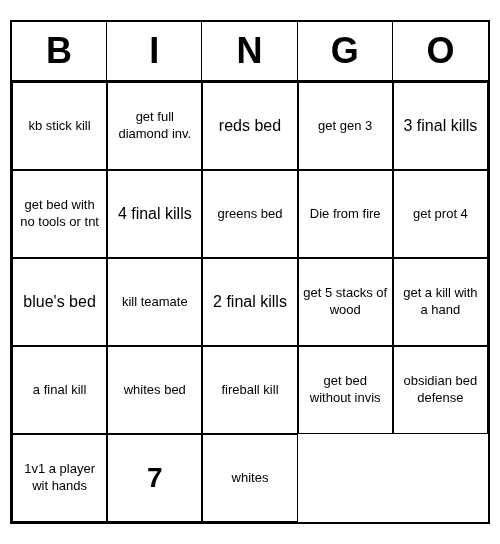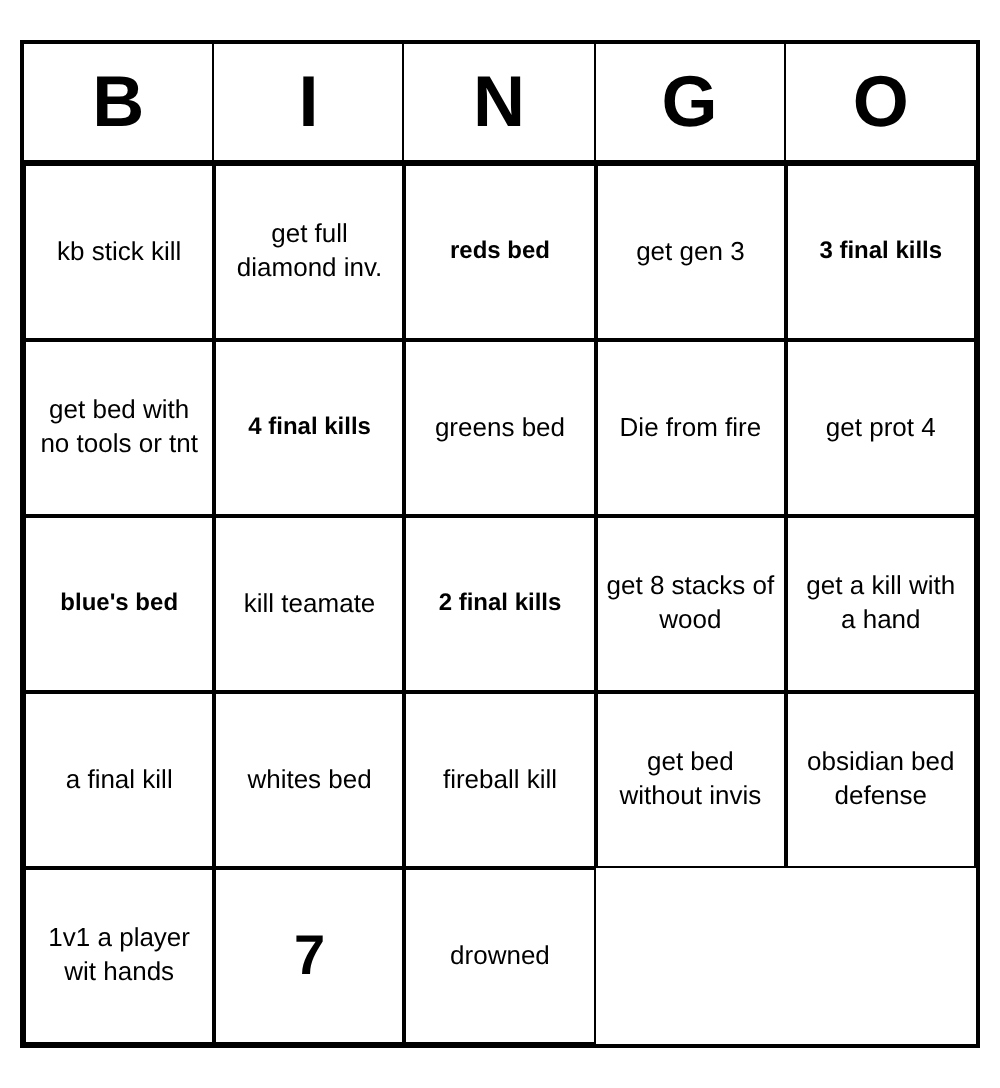--- a/index.html
+++ b/index.html
@@ -46,22 +46,22 @@
       padding: 6px 4px;
       font-size: 13px;
       line-height: 1.3;
       word-wrap: break-word;
     }
     .bingo-cell.xlarge-text {
       font-size: 28px;
       font-weight: bold;
     }
     .bingo-cell.medium-text {
-      font-size: 12px;
-      font-weight: bold;
+      font-size: 16px;
+      font-weight: normal;
     }
   </style>
 </head>
 <body>
 
 <div class="bingo-card">
   <div class="bingo-header">
   <div class="bingo-header-cell">B</div>
       <div class="bingo-header-cell">I</div>
       <div class="bingo-header-cell">N</div>
@@ -75,24 +75,24 @@
       <div class="bingo-cell">get gen 3</div>
       <div class="bingo-cell medium-text">3 final kills</div>
       <div class="bingo-cell">get bed with no tools or tnt</div>
       <div class="bingo-cell medium-text">4 final kills</div>
       <div class="bingo-cell">greens bed</div>
       <div class="bingo-cell">Die from fire</div>
       <div class="bingo-cell">get prot 4</div>
       <div class="bingo-cell medium-text">blue's bed</div>
       <div class="bingo-cell">kill teamate</div>
       <div class="bingo-cell medium-text">2 final kills</div>
-      <div class="bingo-cell">get 8 stacks of wood</div>
+      <div class="bingo-cell">get 5 stacks of wood</div>
       <div class="bingo-cell">get a kill with a hand</div>
       <div class="bingo-cell">a final kill</div>
       <div class="bingo-cell">whites bed</div>
       <div class="bingo-cell">fireball kill</div>
       <div class="bingo-cell">get bed without invis</div>
       <div class="bingo-cell">obsidian bed defense</div>
       <div class="bingo-cell">1v1 a player wit hands</div>
       <div class="bingo-cell xlarge-text">7</div>
-      <div class="bingo-cell">drowned</div>
+      <div class="bingo-cell">whites</div>
     </div>
 </div>
 
 </body></html>

